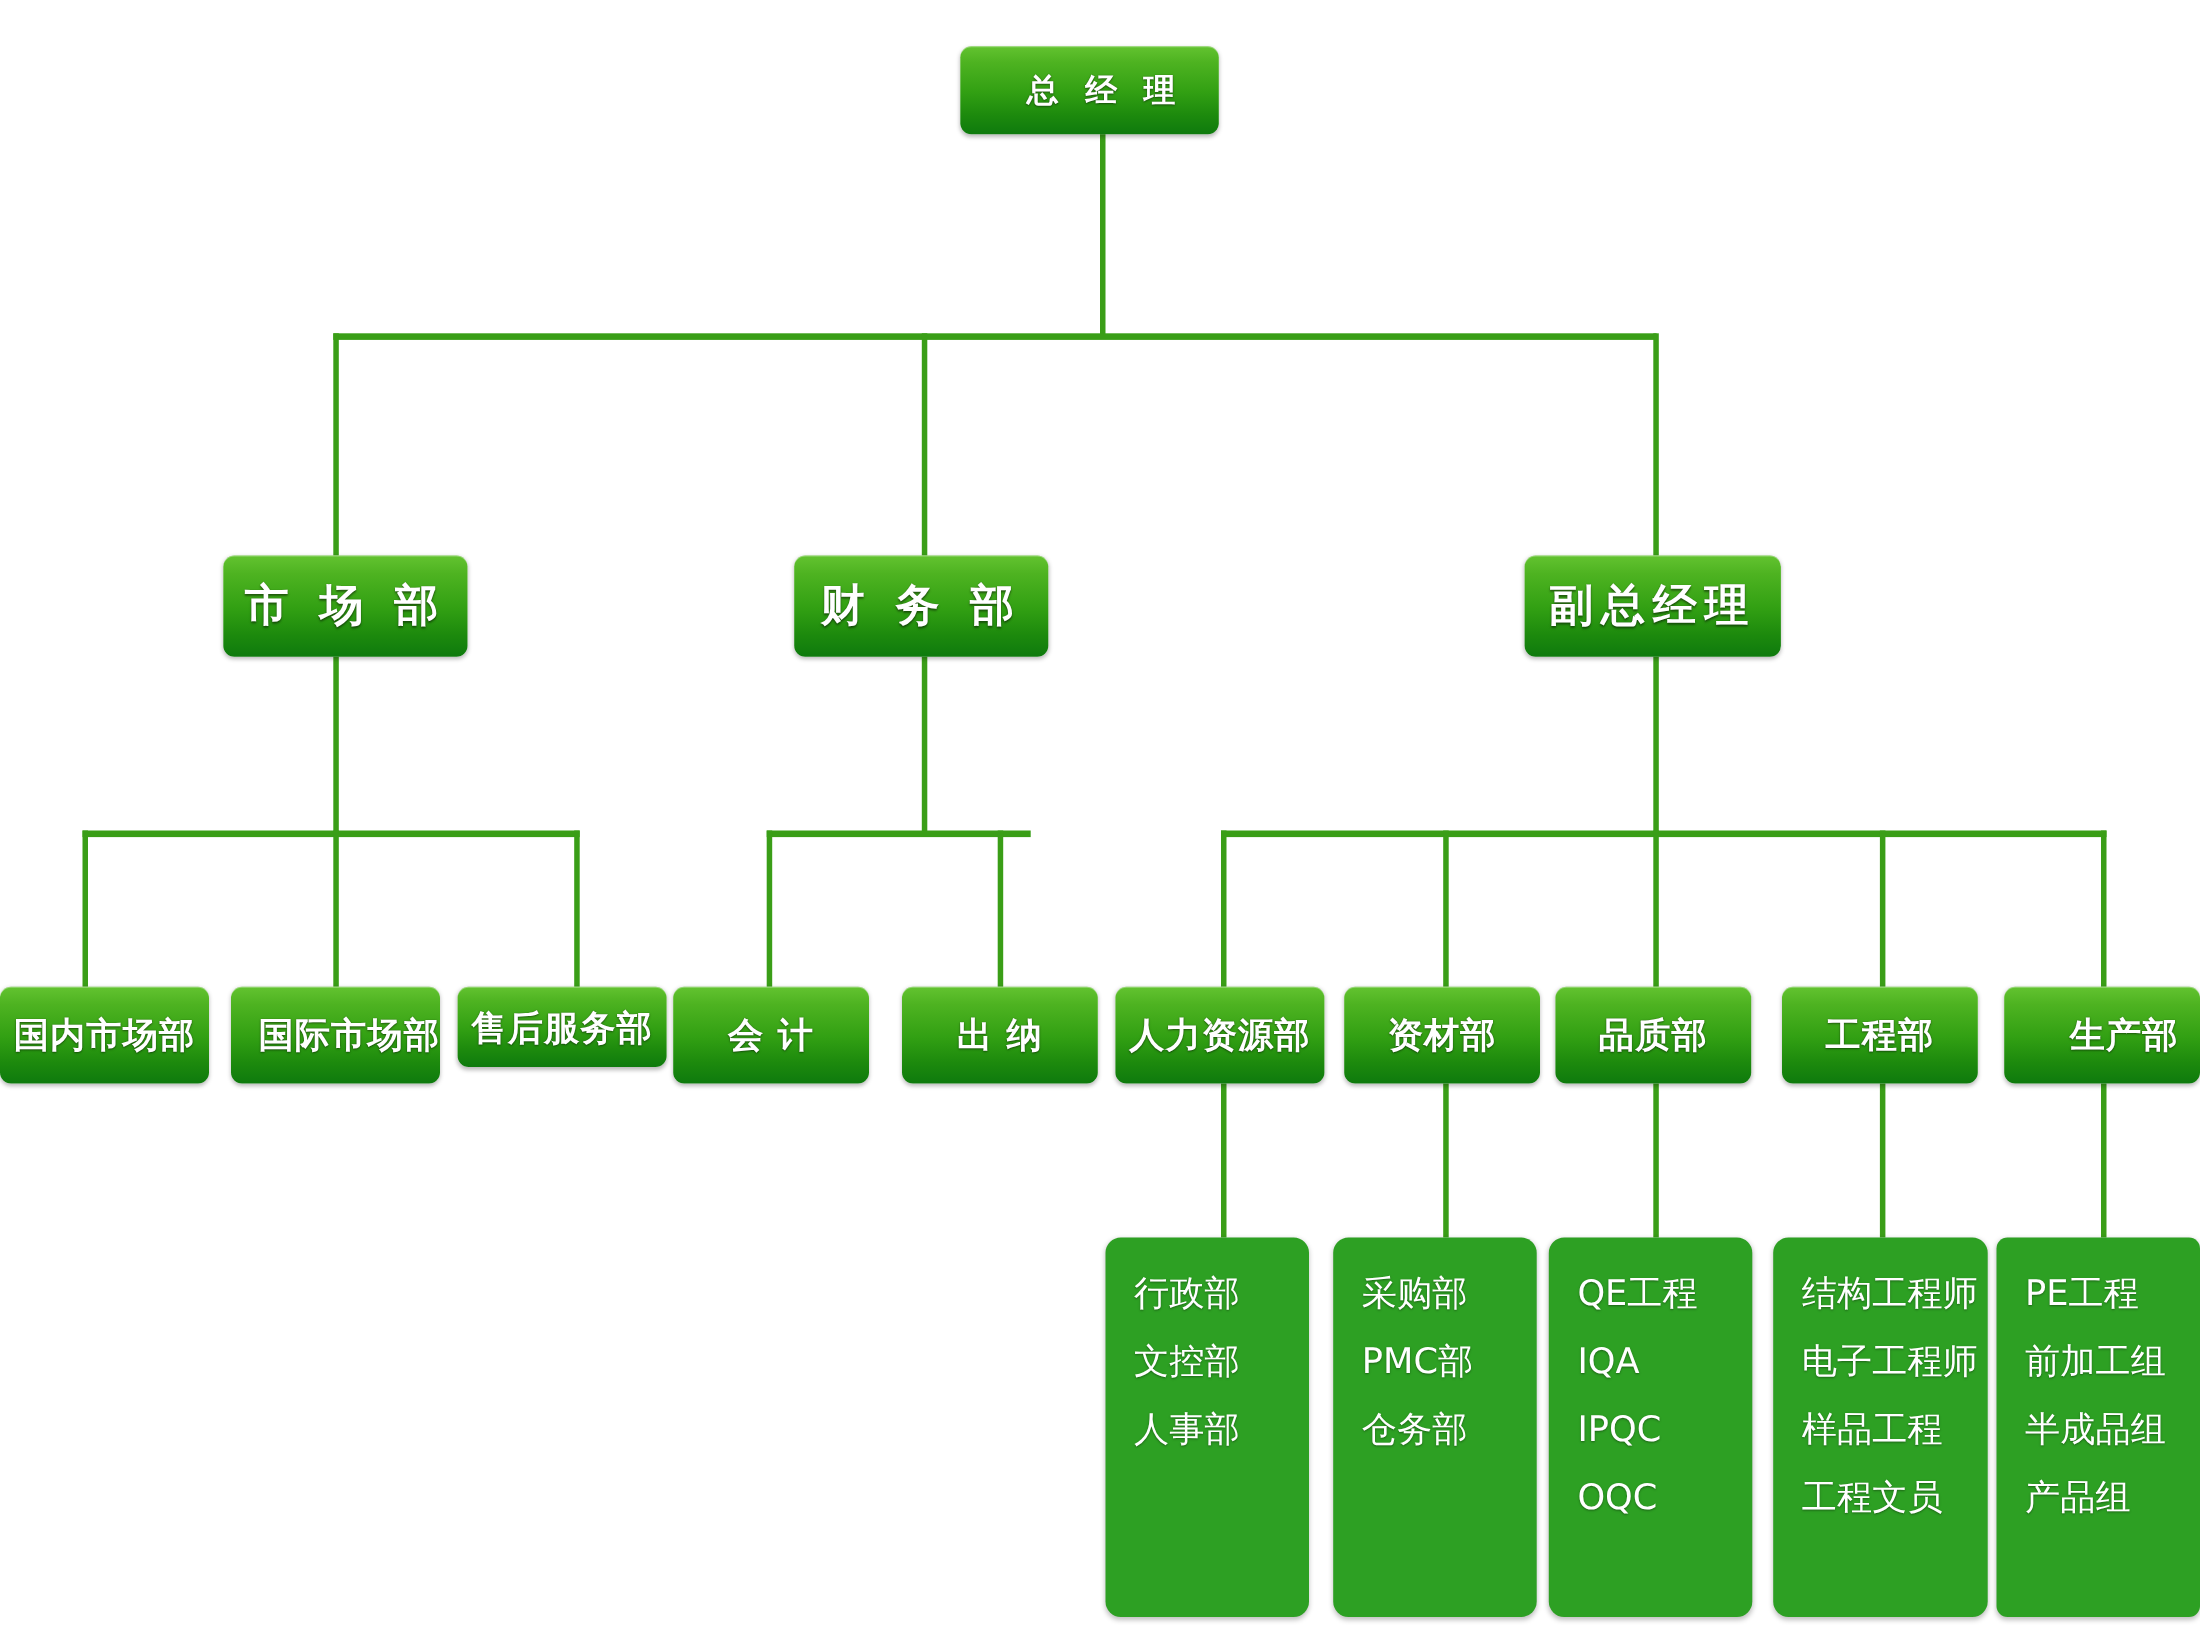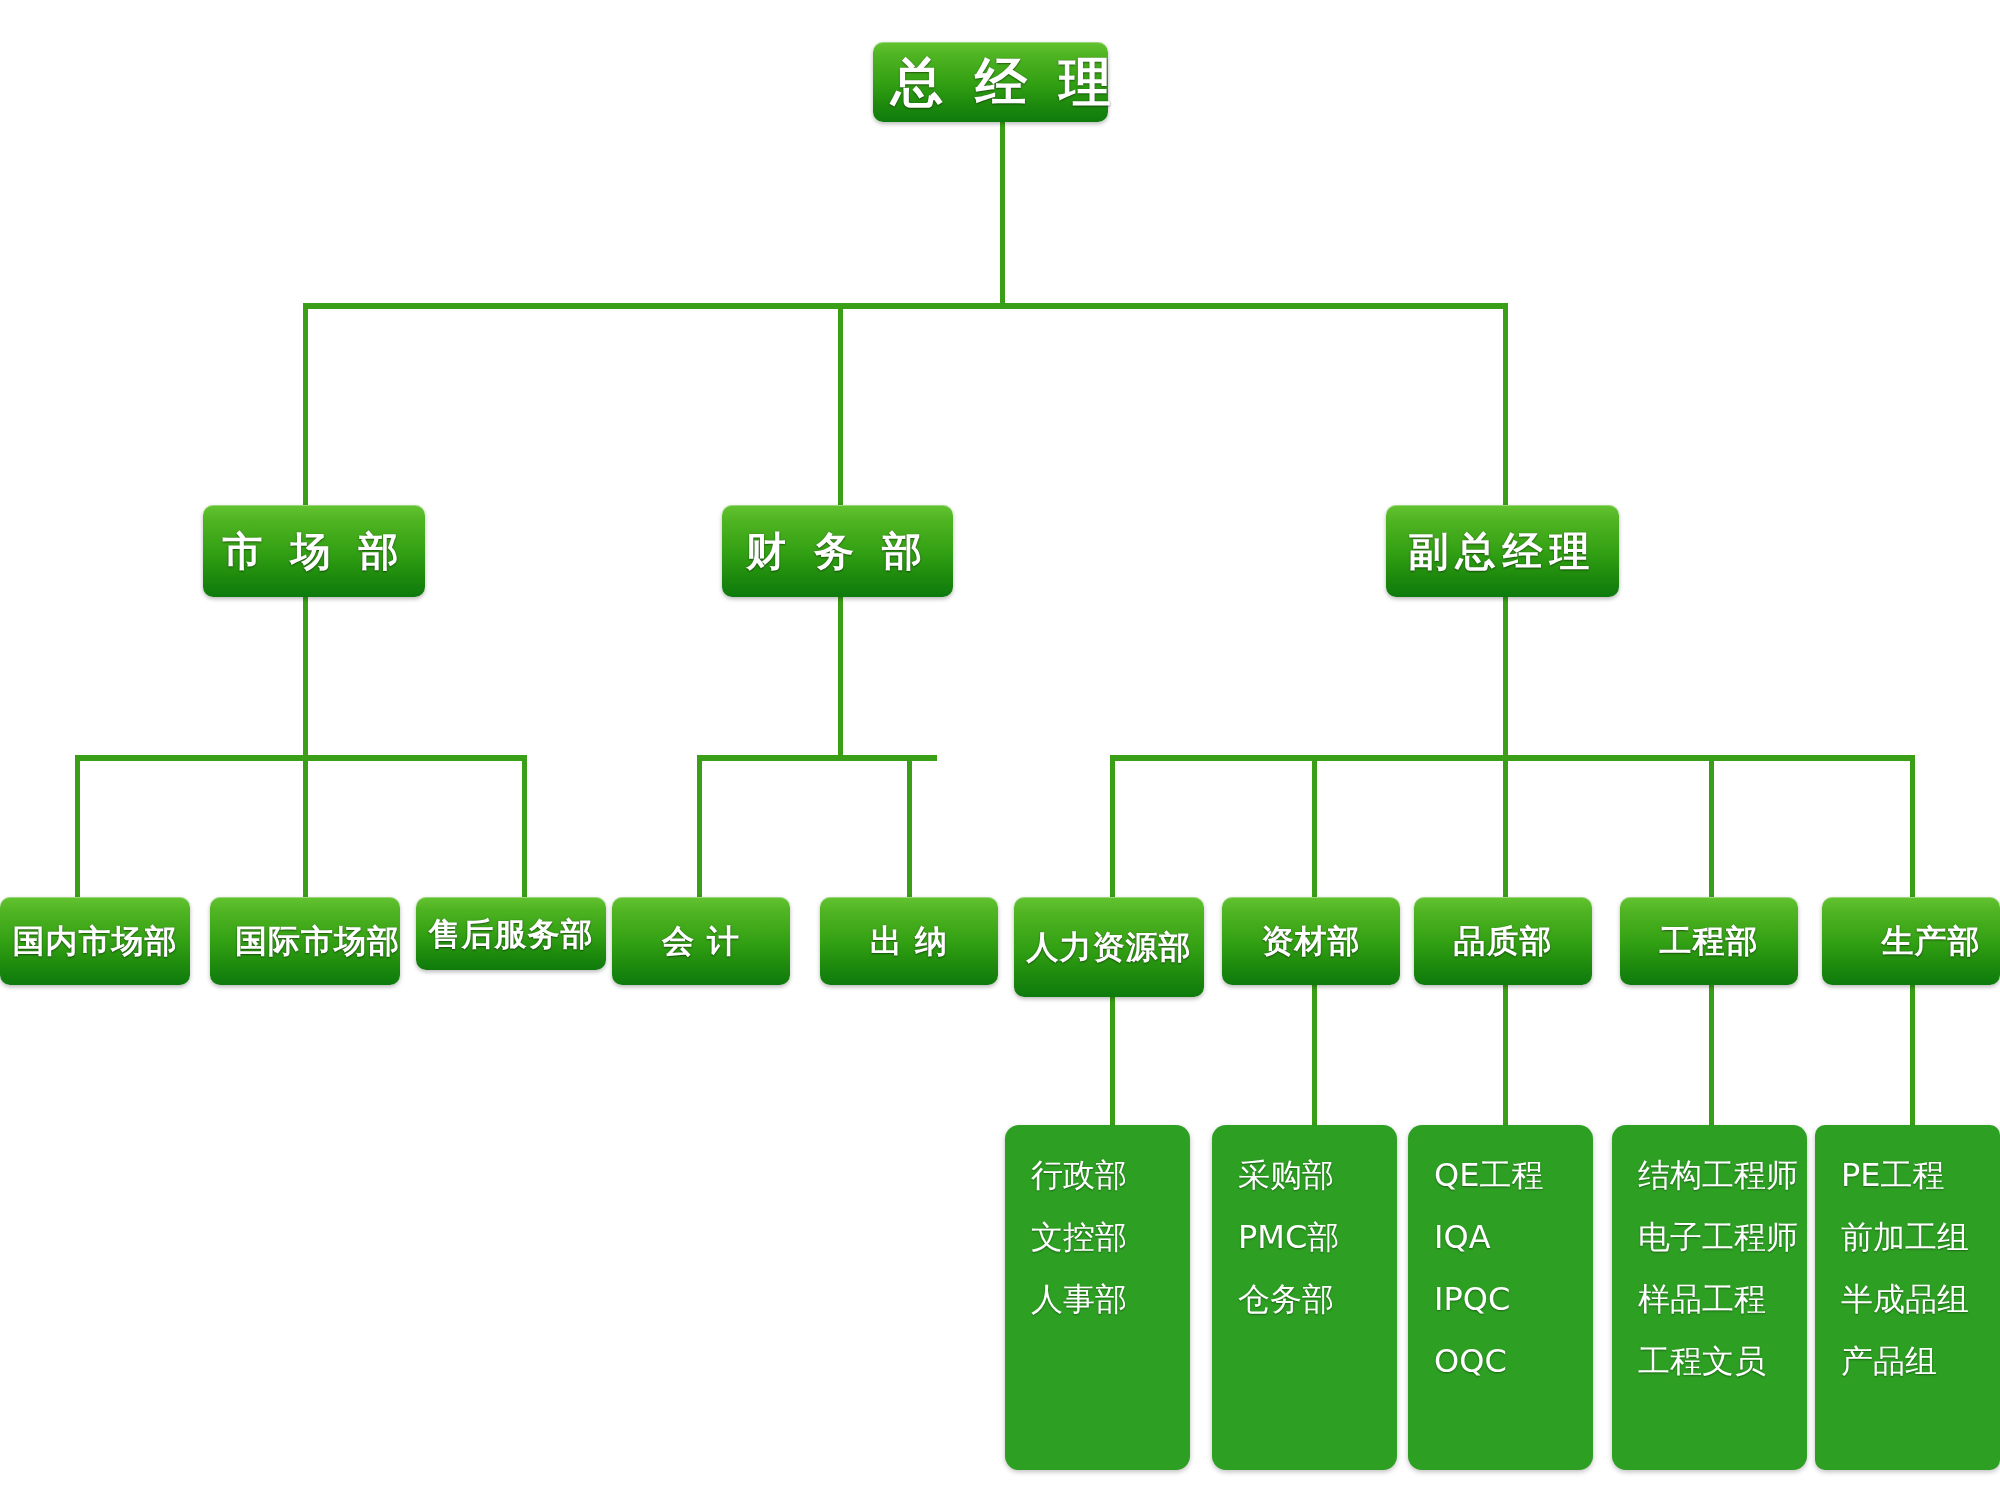--- a/index.html
+++ b/index.html
@@ -48,21 +48,21 @@
     letter-spacing:1px;
     font-weight:bold;
     white-space:nowrap;
   }
   .node .lbl{
     display:block;
     line-height:1;
   }
 
   
-  .lvl1{font-size:52px;letter-spacing:7px;padding-left:28px;}
+  .lvl1{font-size:29px;letter-spacing:7px;padding-left:28px;}
   .lvl2{font-size:40px;letter-spacing:7px;}
   .lvl3{font-size:32px;letter-spacing:1px;}
 
   
   .panel{
     position:absolute;
     z-index:3;
     border-radius:14px;
     box-sizing:border-box;
     background:#2da023;
@@ -144,21 +144,21 @@
   </div>
   <div class="node lvl3" style="left:416px;top:897px;width:190px;height:73px;justify-content:center;">
     <span class="lbl">售后服务部</span>
   </div>
   <div class="node lvl3" style="left:612px;top:897px;width:178px;height:88px;">
     <span class="lbl">会  计</span>
   </div>
   <div class="node lvl3" style="left:820px;top:897px;width:178px;height:88px;">
     <span class="lbl">出  纳</span>
   </div>
-  <div class="node lvl3" style="left:1014px;top:897px;width:190px;height:100px;">
+  <div class="node lvl3" style="left:1014px;top:897px;width:190px;height:88px;">
     <span class="lbl">人力资源部</span>
   </div>
   <div class="node lvl3" style="left:1222px;top:897px;width:178px;height:88px;">
     <span class="lbl">资材部</span>
   </div>
   <div class="node lvl3" style="left:1414px;top:897px;width:178px;height:88px;">
     <span class="lbl">品质部</span>
   </div>
   <div class="node lvl3" style="left:1620px;top:897px;width:178px;height:88px;">
     <span class="lbl">工程部</span>

